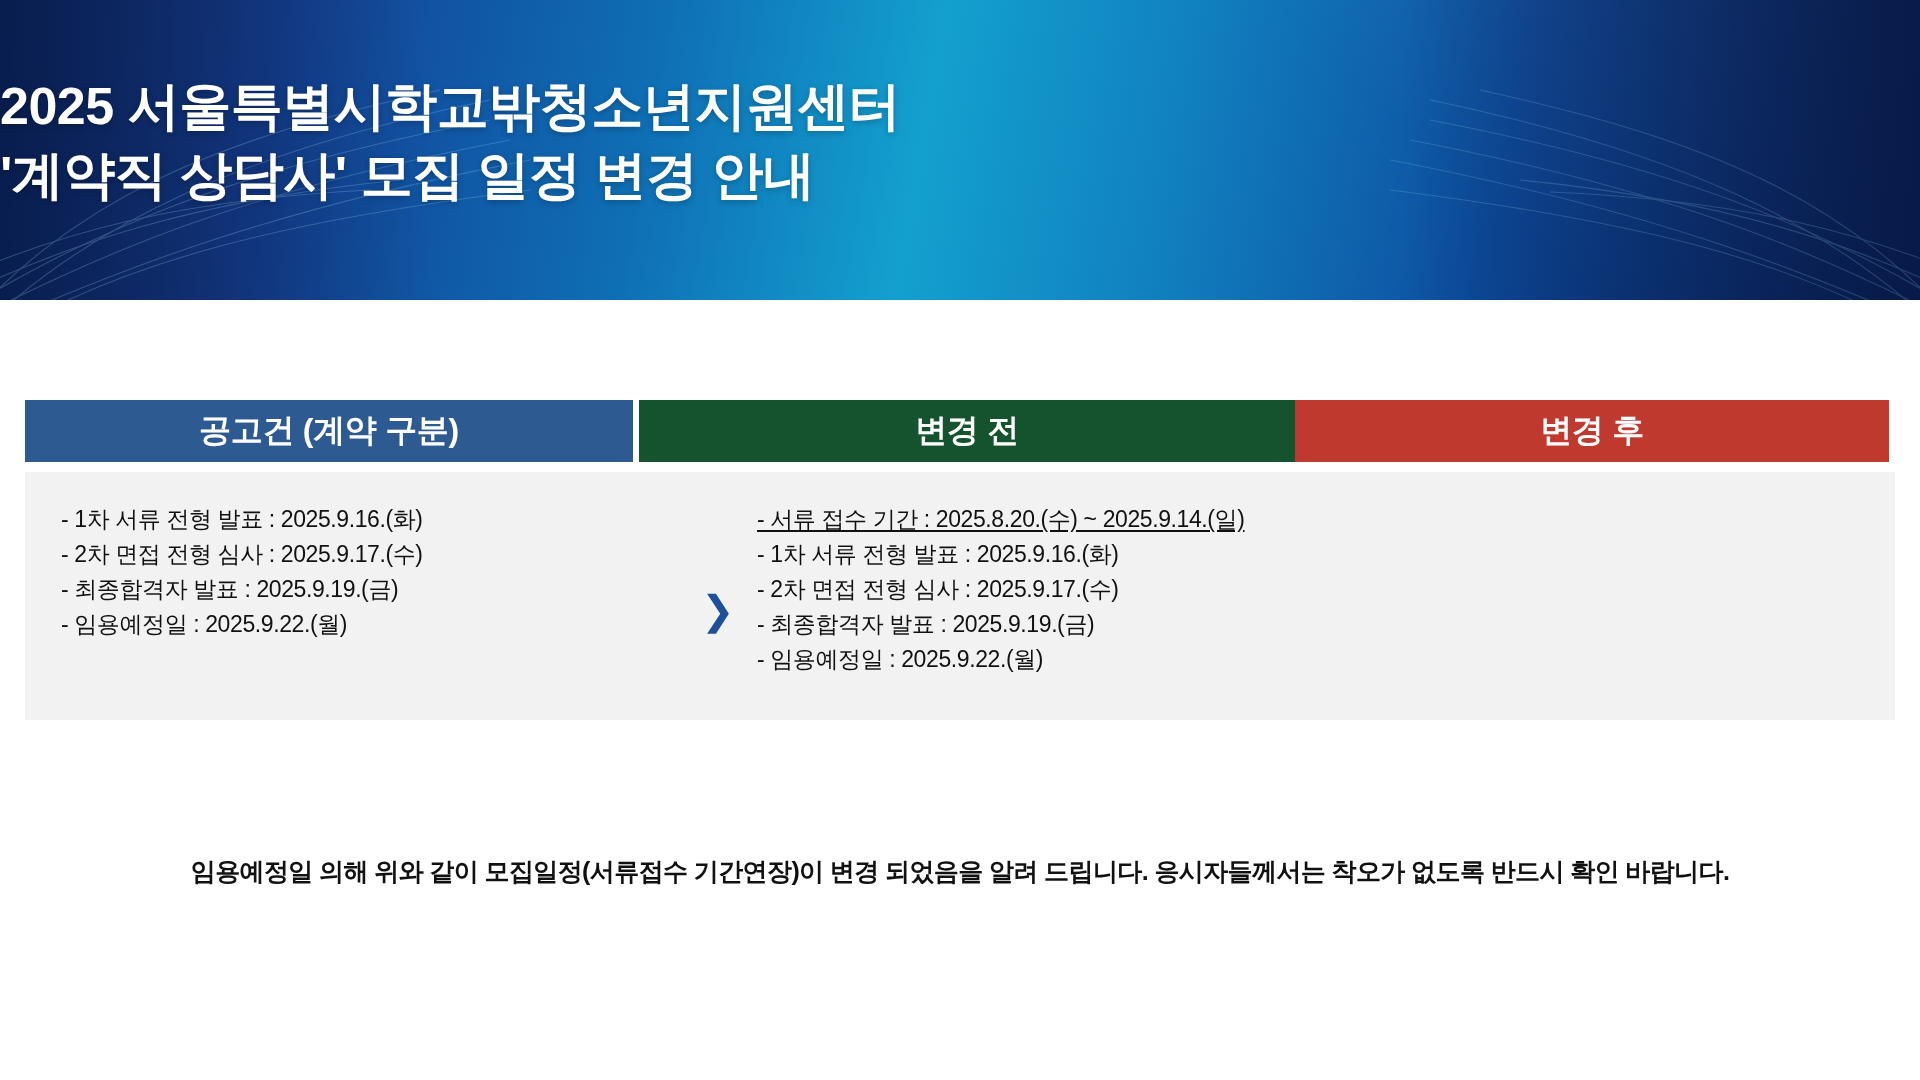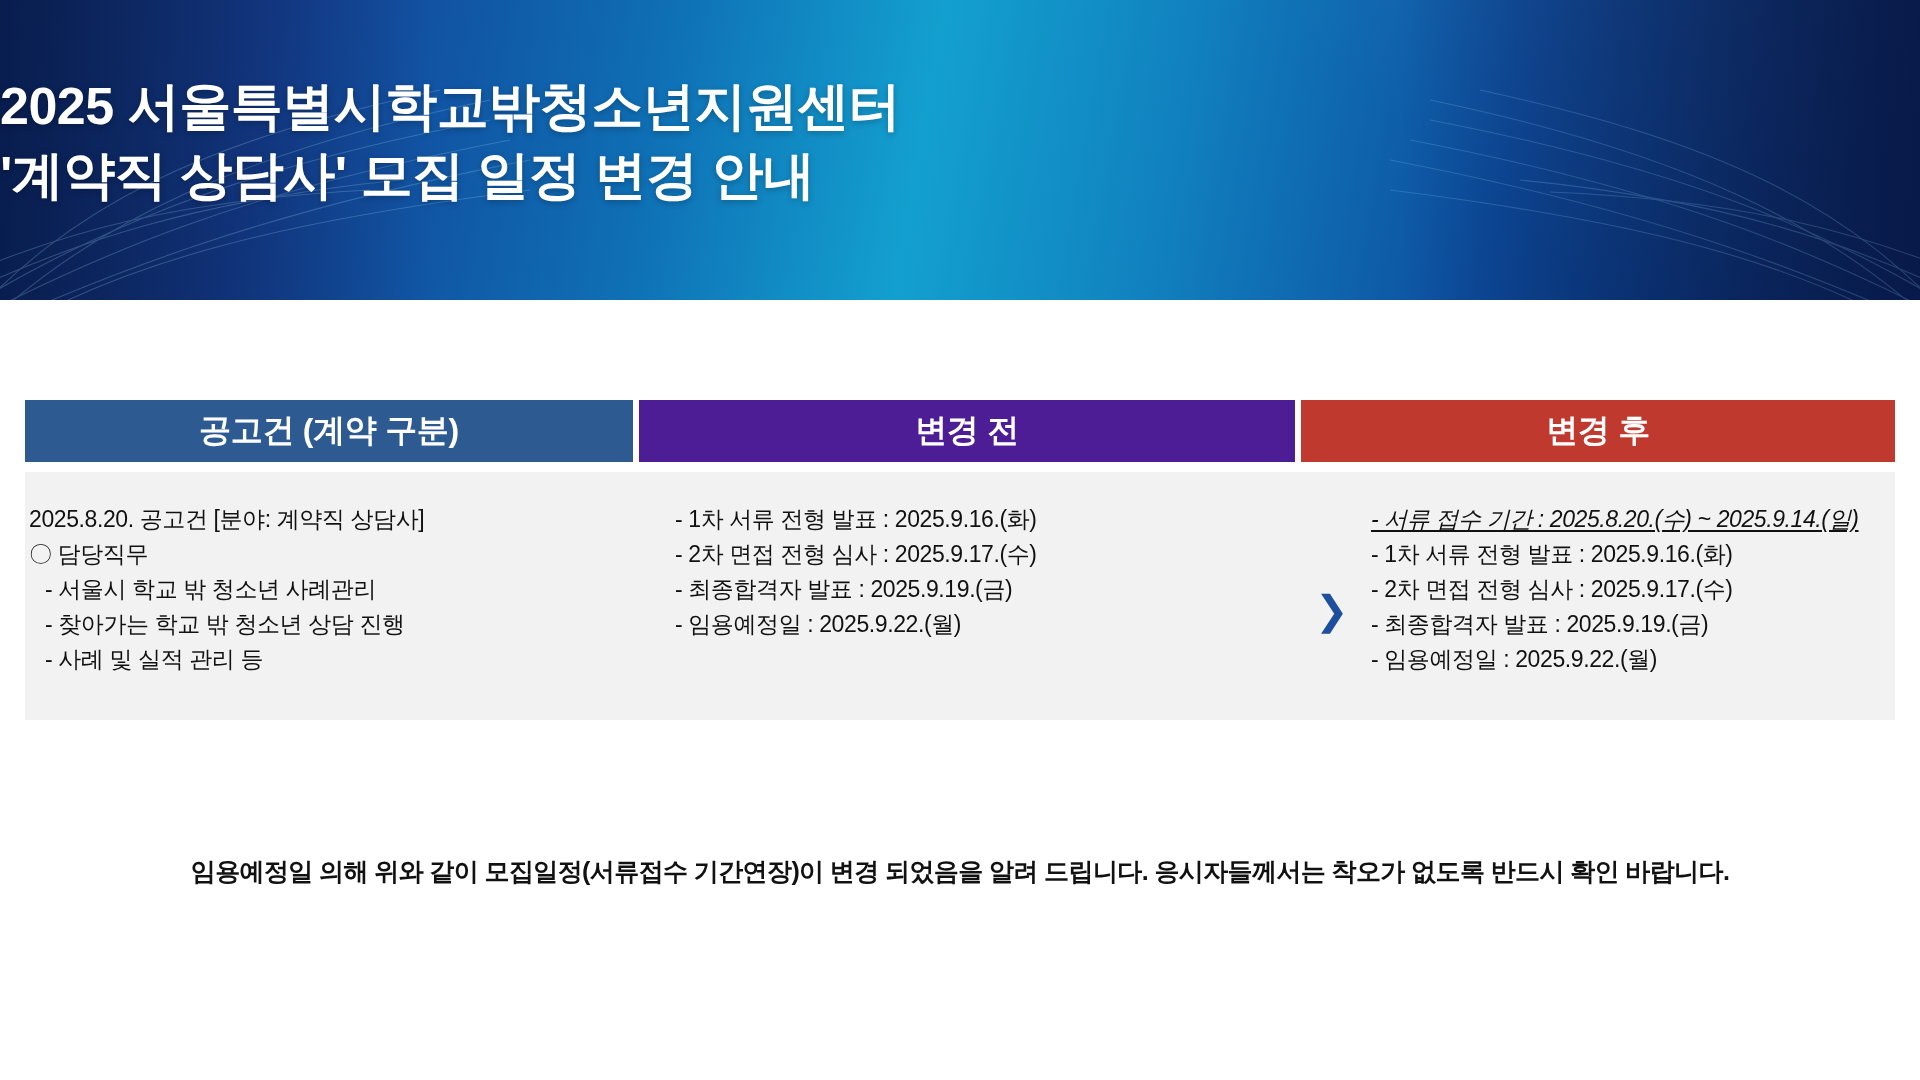--- a/index.html
+++ b/index.html
@@ -99,21 +99,21 @@
   .th {
     display: flex;
     align-items: center;
     justify-content: center;
     color: #ffffff;
     font-size: 32px;
     font-weight: bold;
     letter-spacing: -0.3px;
   }
   .th.col1 { width: 608px; background: #2e5a92; margin-right: 6px; }
-  .th.col2 { width: 656px; background: #4c1d95; margin-right: 6px; }
+  .th.col2 { width: 656px; background: #14532d; margin-right: 0; }
   .th.col3 { width: 594px; background: #c0392f; }
   .th.col3 span { text-underline-offset: 4px; }
 
   .tbody {
     display: flex;
     width: 100%;
     margin-top: 10px;
     background: #f2f2f2;
     min-height: 248px;
   }
@@ -136,21 +136,21 @@
     position: relative;
   }
   .cell-line {
     font-size: 23px;
     color: #111111;
     line-height: 1.52;
     letter-spacing: -0.4px;
     white-space: nowrap;
   }
   .cell-line.indent { padding-left: 16px; }
-  .cell-line.u { text-decoration: underline; text-underline-offset: 3px; font-style: italic; }
+  .cell-line.u { text-decoration: underline; text-underline-offset: 3px; }
 
   .arrow {
     position: absolute;
     left: 14px;
     top: 118px;
     color: #1d4f9c;
     font-size: 40px;
     font-weight: bold;
     line-height: 1;
   }
@@ -220,27 +220,20 @@
       <div class="th col2">
         <span>변경 전</span>
       </div>
       <div class="th col3">
         <span>변경 후</span>
       </div>
     </div>
 
     <div class="tbody">
 
-      <div class="td col1">
-        <div class="cell-line">2025.8.20. 공고건  [분야: 계약직 상담사]</div>
-        <div class="cell-line">〇 담당직무</div>
-        <div class="cell-line indent">-  서울시 학교 밖 청소년 사례관리</div>
-        <div class="cell-line indent">-  찾아가는 학교 밖 청소년 상담 진행</div>
-        <div class="cell-line indent">-  사례 및 실적 관리 등</div>
-      </div>
 
       <div class="td col2">
         <div class="cell-line">- 1차 서류 전형 발표 : 2025.9.16.(화)</div>
         <div class="cell-line">- 2차 면접 전형 심사 : 2025.9.17.(수)</div>
         <div class="cell-line">- 최종합격자 발표 : 2025.9.19.(금)</div>
         <div class="cell-line">- 임용예정일 : 2025.9.22.(월)</div>
       </div>
 
       <div class="td col3">
         <div class="arrow">❯</div>

